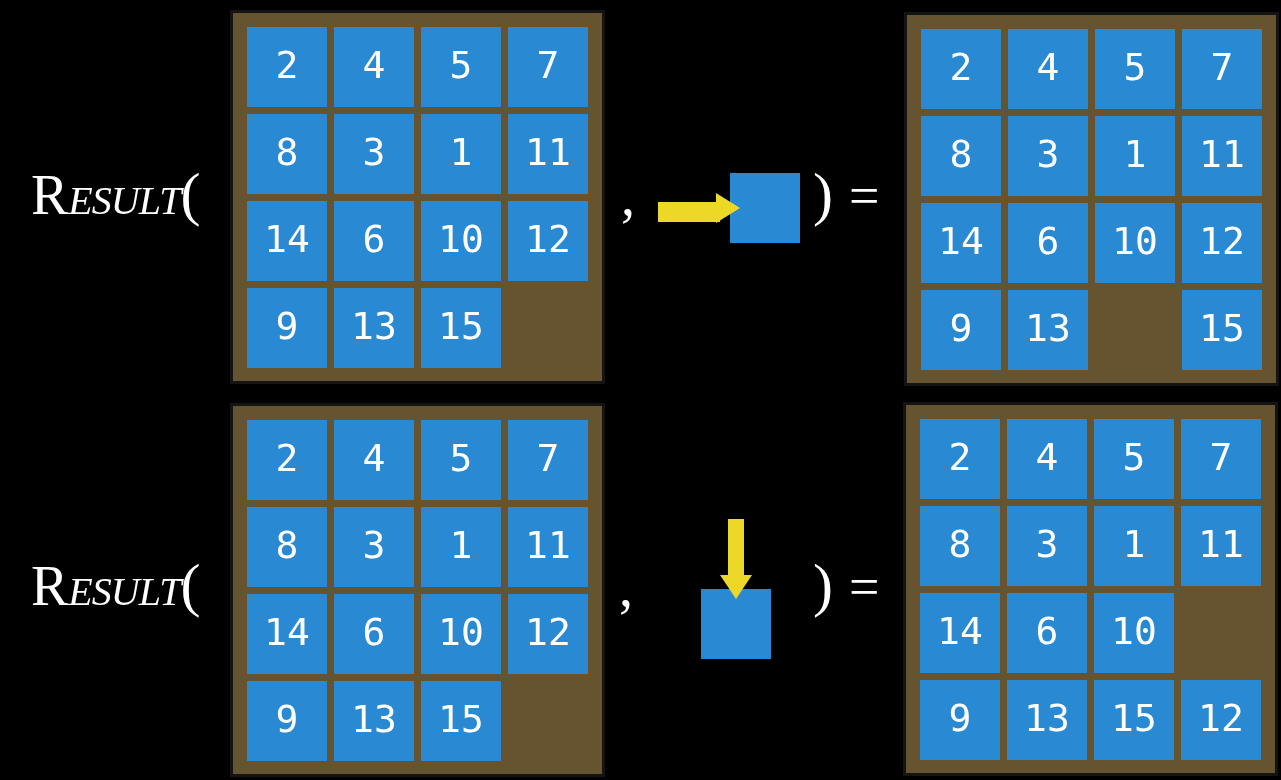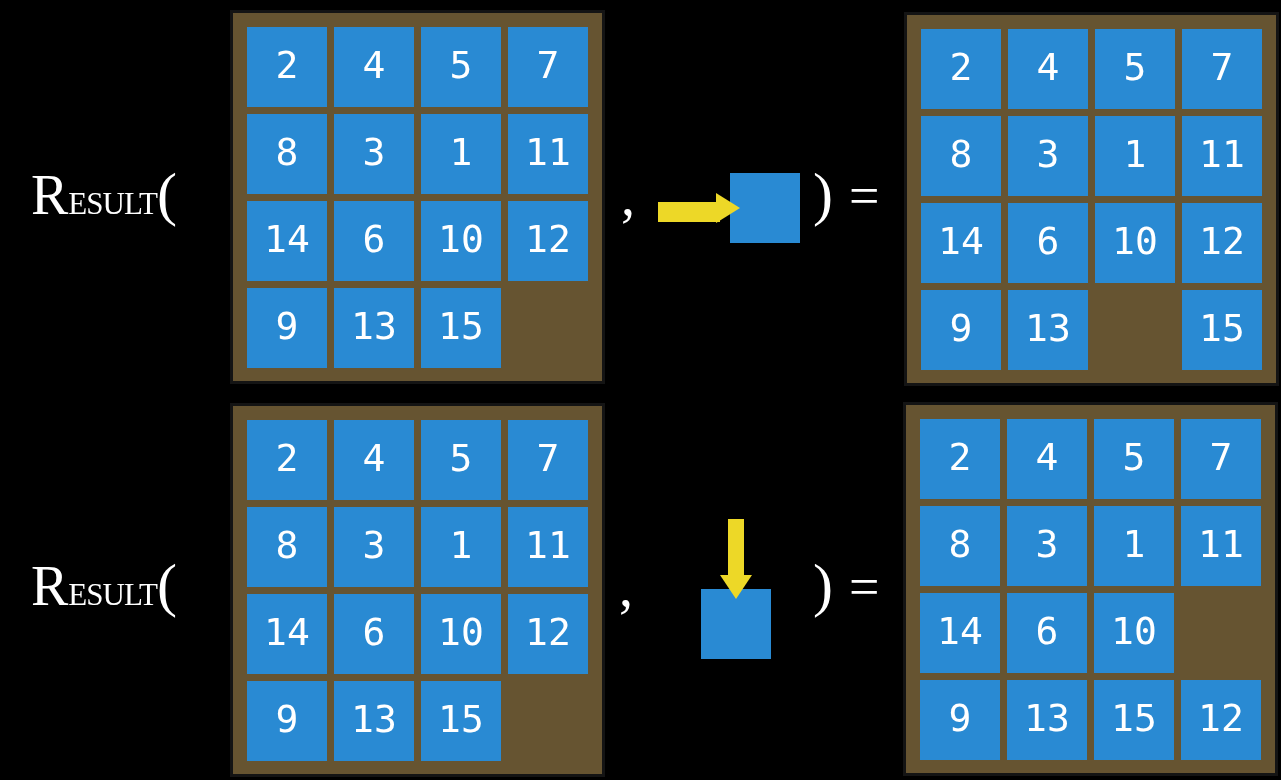--- a/index.html
+++ b/index.html
@@ -45,21 +45,21 @@
   .cell-empty { background: transparent; }
   .eq-label, .eq-close {
     position: absolute;
     display: flex;
     align-items: baseline;
     color: var(--text-white);
     line-height: 1;
     white-space: nowrap;
   }
   .cap   { font-size: 56px; }
-  .rest  { font-size: 31px; letter-spacing: -1px; }
+  .rest  { font-size: 40px; letter-spacing: -1px; font-style: italic; }
   .paren { font-size: 60px; }
   .equals { font-size: 54px; margin-left: 16px; }
   .comma {
     position: absolute;
     color: var(--text-white);
     font-size: 56px;
     line-height: 1;
   }
   .action { position: absolute; }
   .sq { fill: var(--tile-blue); }

